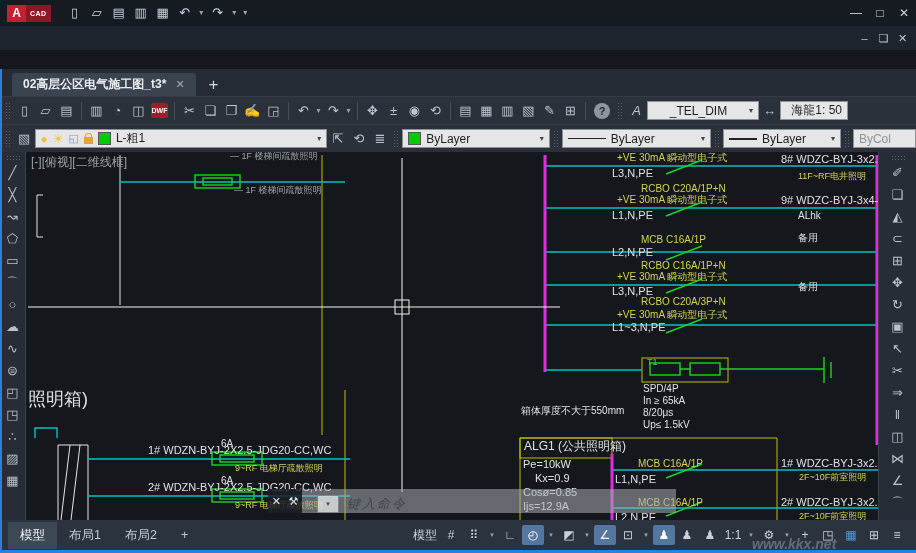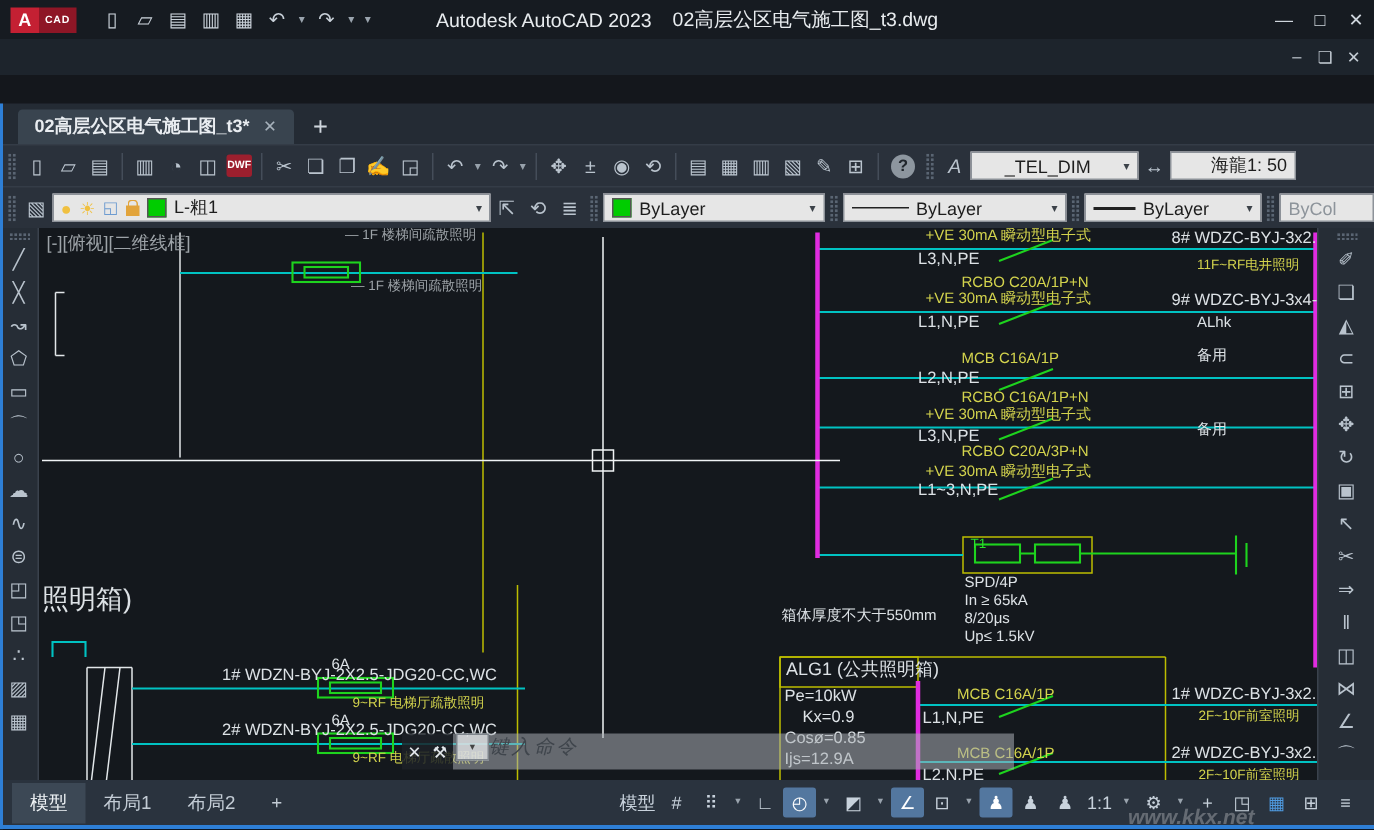--- a/index.html
+++ b/index.html
@@ -56,21 +56,21 @@
   .modbar{position:absolute;left:878px;top:0;width:38px;height:368px;background:#262d36;border-left:1px solid #3a424d;box-sizing:border-box;}
   .vicon{display:block;width:100%;text-align:center;color:#b9c3cd;font-size:13px;height:22px;line-height:22px;}
   .vgrip{width:14px;height:5px;margin:3px auto 2px;background-image:radial-gradient(#5a6573 1px,transparent 1px);background-size:3px 3px;}
   .canvas{position:absolute;left:26px;top:0;width:852px;height:368px;background:#14181d;overflow:hidden;}
   .t{position:absolute;white-space:nowrap;line-height:1.1;}
   .cw{color:#dde2e6;} .cy2{color:#d3d34d;} .cgy{color:#9da3a8;} .cgr{color:#2adf2a;}
   .f9{font-size:9px;} .f10{font-size:10px;} .f11{font-size:11px;} .f12{font-size:12px;} .f13{font-size:18px;}
   
   .cmdchip{position:absolute;left:268px;top:489px;width:34px;height:24px;background:rgba(28,33,39,.85);display:flex;align-items:center;justify-content:space-around;}
   .cmdchip span{color:#e3e8ec;font-size:11px;}
-  .cmdbar{position:absolute;left:302px;top:489px;width:374px;height:24px;background:rgba(168,173,178,.55);display:flex;align-items:flex-start;padding:0 2px;box-sizing:border-box;}
+  .cmdbar{position:absolute;left:302px;top:489px;width:374px;height:24px;background:rgba(168,173,178,.55);display:flex;align-items:flex-end;gap:8px;padding:0 15px;box-sizing:border-box;}
   .cmdbox{width:20px;height:16px;background:rgba(225,228,230,.8);border:1px solid #7e858c;display:flex;align-items:center;justify-content:center;font-size:7px;color:#444;}
   .cmdprompt{color:#3f454c;font-size:13px;font-style:italic;letter-spacing:2px;}
   
   .statusbar{position:absolute;left:0;top:520px;width:916px;height:30px;background:#2a333e;display:flex;align-items:center;box-sizing:border-box;padding:0 8px;}
   .ltab{color:#c3ccd5;font-size:12.5px;padding:5px 12px;}
   .ltab.on{background:#3c4855;color:#eef2f5;}
   .sright{margin-left:auto;display:flex;align-items:center;gap:1px;}
   .sic{color:#c8d2dc;font-size:12px;min-width:18px;height:20px;line-height:20px;text-align:center;border-radius:2px;padding:0 2px;}
   .sic.on{background:#53779f;color:#fff;}
   .sic.caret{min-width:8px;font-size:7px;color:#9aa4ae;}
@@ -95,24 +95,20 @@
         <span class="ticon">▱</span>
         <span class="ticon">▤</span>
         <span class="ticon">▥</span>
         <span class="ticon">▦</span>
         <span class="ticon">↶</span>
         <span class="ticon caret">▾</span>
         <span class="ticon">↷</span>
         <span class="ticon caret">▾</span>
         <span class="ticon caret">▾</span>
       </div>
-    <div class="wtitle">
-      <span>Autodesk AutoCAD 2023</span>
-      <span>02高层公区电气施工图_t3.dwg</span>
-    </div>
     <div class="wbtns">
       <span>—</span>
       <span>□</span>
       <span>✕</span>
     </div>
   </div>
 
   <div class="menubar">
     <div class="docbtns">
       <span>–</span>
@@ -166,21 +162,21 @@
         <span class="sep"></span>
       </div>
     <div class="helpicon">?</div>
     <div class="grip"></div>
     <span class="ticon" style="font-style:italic">A</span>
     <div class="combo" style="width:112px">
       <span class="cv" style="text-align:center">_TEL_DIM</span>
       <span class="dn">▾</span>
     </div>
     <span class="ticon">↔</span>
-    <div class="combo" style="width:84px">
+    <div class="combo" style="width:68px">
       <span class="cv" style="text-align:right">海龍1: 50</span>
     </div>
   </div>
 
   <div class="tb tb2">
     <div class="grip"></div>
     <span class="ticon">▧</span>
     <div class="combo" style="width:298px">
       <span class="lticons">●</span>
       <span class="lticons">☀</span>

